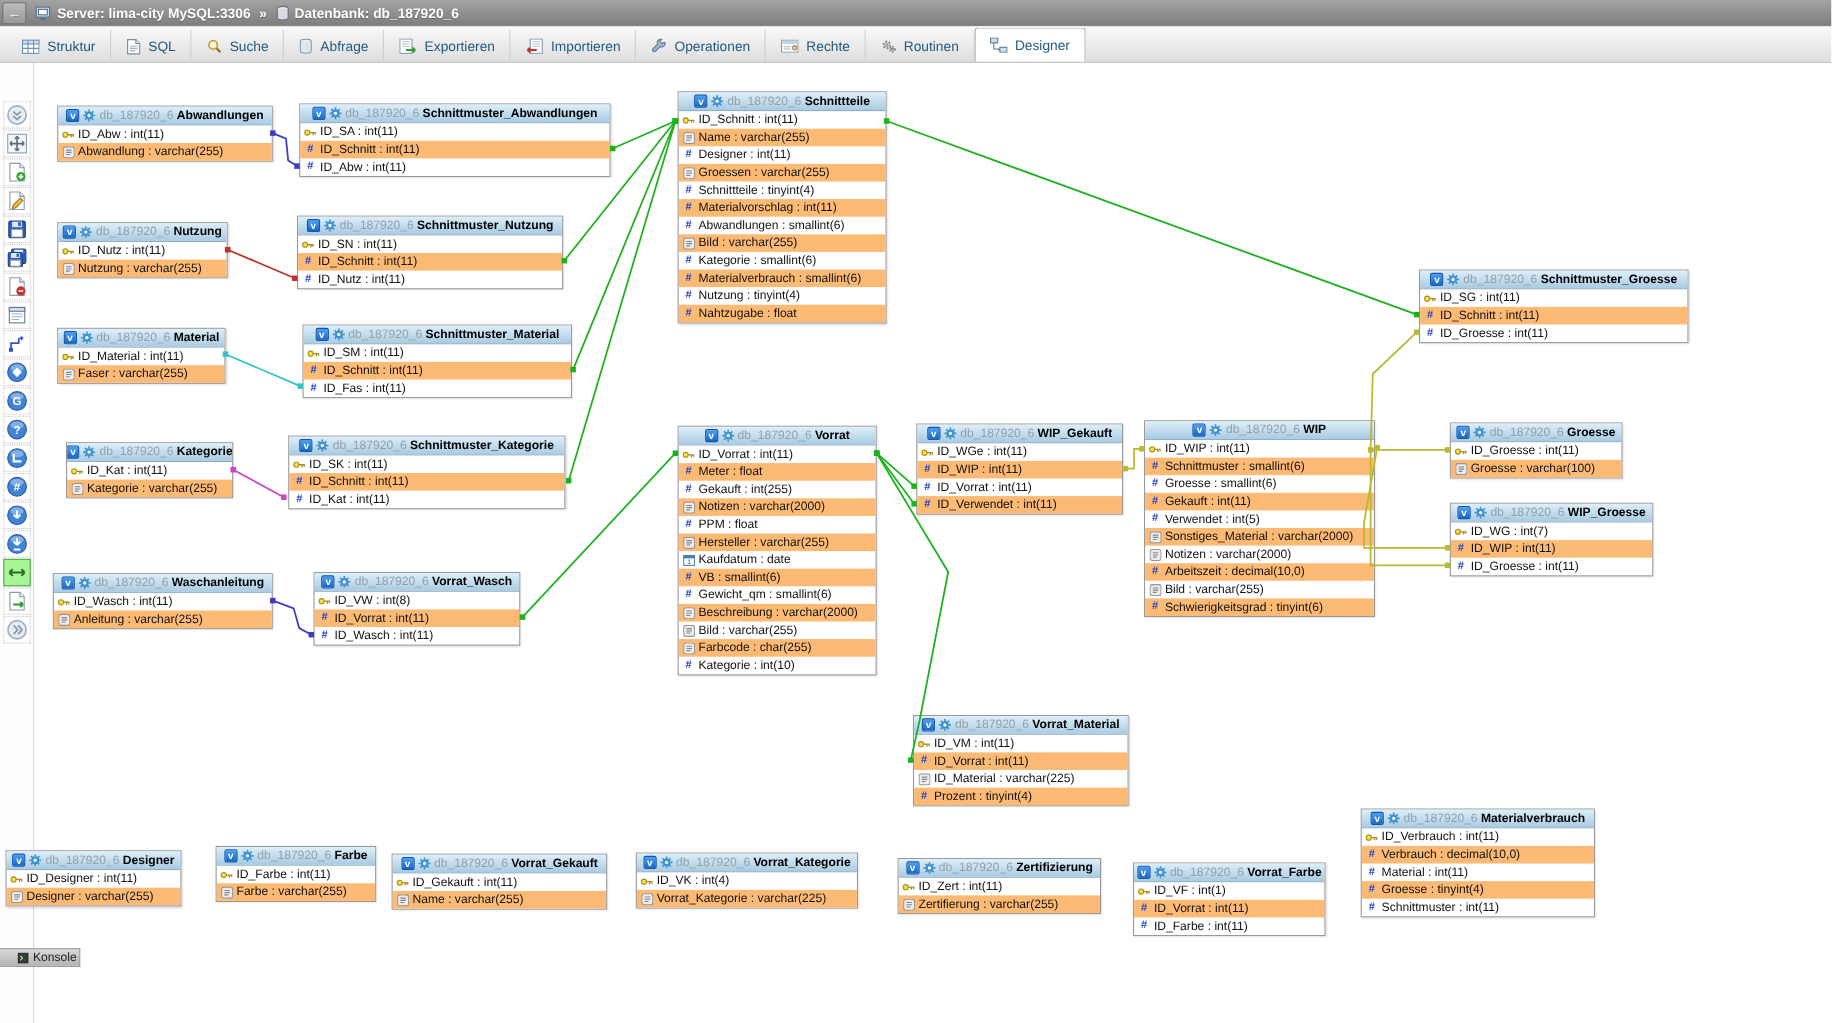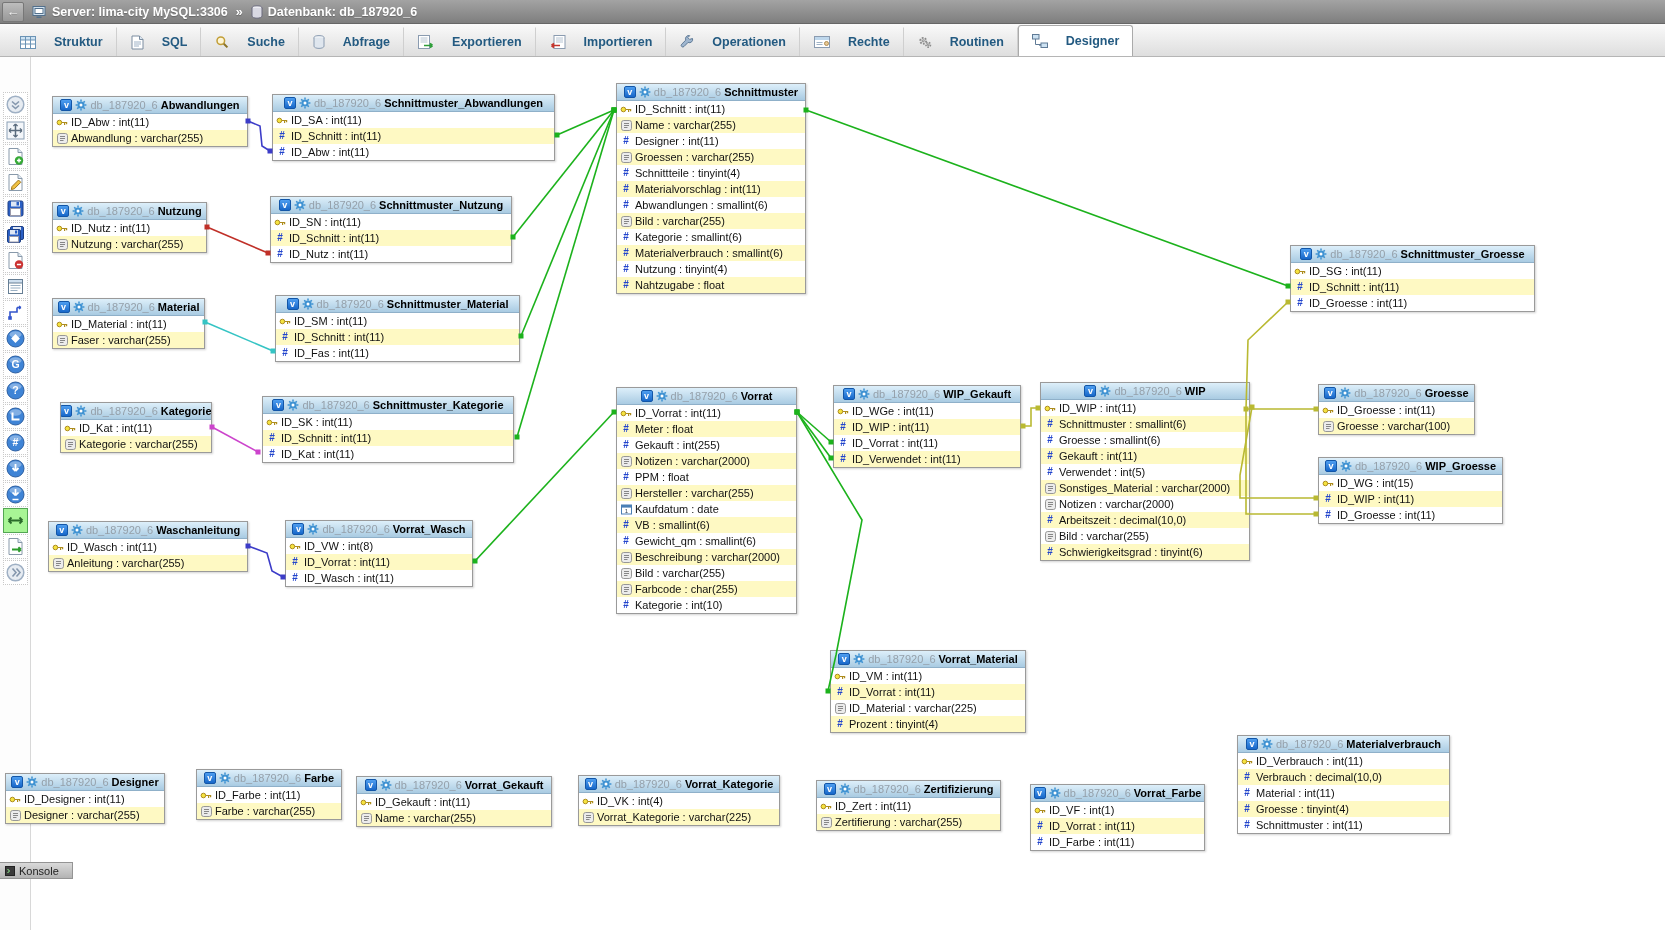--- a/index.html
+++ b/index.html
@@ -6,44 +6,44 @@
   *{margin:0;padding:0;box-sizing:border-box}
   html,body{width:1665px;height:930px;overflow:hidden}
   body{position:relative;background:#fff;font-family:"Liberation Sans",sans-serif}
   
   .topbar{position:absolute;left:0;top:0;width:1665px;height:24px;background:linear-gradient(#a3a3a3,#7e7e7e);border-bottom:1px solid #666;display:flex;align-items:center;color:#fff;font-size:12.5px;font-weight:bold;z-index:10;text-shadow:0 1px 1px rgba(0,0,0,.25)}
   .backbtn{width:22px;height:20px;margin:0 8px 0 2px;background:linear-gradient(#bdbdbd,#989898);border:1px solid #777;color:#f3f3f3;display:flex;align-items:center;justify-content:center;font-size:13px;border-radius:2px;cursor:pointer}
   .crumb{display:flex;align-items:center;gap:5px}
   .crumb .sep{margin:0 3px}
   
   .tabbar{position:absolute;left:0;top:24px;width:1665px;height:33px;background:linear-gradient(#fafafa,#dedede);border-bottom:1px solid #b5b5b5;display:flex;align-items:flex-end;padding-left:6px;z-index:10}
-  .tab{display:flex;align-items:center;gap:18px;padding:0 13px;font-size:12.5px;color:#235a81;font-weight:bold;height:29px;border:1px solid transparent;border-bottom:none;border-right:1px solid #cfcfcf;cursor:pointer}
+  .tab{display:flex;align-items:center;gap:7px;padding:0 13px;font-size:12.5px;color:#235a81;font-weight:normal;height:29px;border:1px solid transparent;border-bottom:none;border-right:1px solid #cfcfcf;cursor:pointer}
   .tab.active{background:#fff;border:1px solid #aaa;border-bottom:none;border-radius:3px 3px 0 0;height:31px}
   .ticon{display:flex;align-items:center}
   
   .leftrail{position:absolute;left:0;top:57px;width:31px;height:873px;background:#fdfdfd;border-right:1px solid #d8d8d8;z-index:1}
   .sidebar{position:absolute;left:3px;top:92px;width:27px;z-index:5}
   .sicon{width:25px;height:25px;margin-bottom:1px;border:1px dotted #c9c9c9;background:#fff;display:flex;align-items:center;justify-content:center;cursor:pointer}
   .sicon.selected{background:#a8f595;border:1px solid #53a653}
   
   .canvas{position:absolute;left:31px;top:57px;width:1634px;height:873px;background:#fff;z-index:1}
   .rellayer{position:absolute;left:0;top:0;width:1665px;height:930px;z-index:2;pointer-events:none}
   
   .tbl{position:absolute;border:1px solid #9a9a9a;background:#fff;font-size:11px;z-index:3;box-shadow:1px 1px 2px rgba(0,0,0,.18);cursor:move}
   .tbl-h{height:17px;background:linear-gradient(#ddeffa,#a9cbe2);border-bottom:1px solid #8fb0c9;display:flex;align-items:center;justify-content:center;gap:3px;padding:0 3px;white-space:nowrap;overflow:hidden}
   .tbl-h .db{color:#95a0aa}
   .tbl-h .nm{font-weight:bold;color:#000}
   .vbox{flex:none;width:12px;height:12px;background:linear-gradient(#4e9ef0,#1767c9);border:1px solid #1256a8;border-radius:2px;color:#fff;font-size:9px;font-weight:bold;line-height:10px;text-align:center;cursor:pointer}
   .gear{flex:none;display:flex;align-items:center;cursor:pointer}
   .trow{height:16px;display:flex;align-items:center;gap:3px;padding:0 3px;white-space:nowrap;overflow:hidden;color:#111}
-  .trow.alt{background:#fef9c3}
+  .trow.alt{background:#fdba74}
   .cicon{flex:none;width:12px;display:flex;align-items:center;justify-content:center}
   .hash{color:#2244cc;font-weight:bold;font-size:10px;line-height:10px}
   
-  .consolebar{position:absolute;left:0;top:862px;width:73px;height:17px;background:linear-gradient(#d9d9d9,#b3b3b3);border:1px solid #949494;border-left:none;display:flex;align-items:center;gap:4px;padding:0 5px;font-size:11px;color:#222;z-index:20;cursor:pointer}
+  .consolebar{position:absolute;left:0;top:862px;width:73px;height:17px;background:linear-gradient(#d9d9d9,#b3b3b3);border:1px solid #949494;border-left:none;display:flex;align-items:center;gap:4px;padding:0 16px;font-size:11px;color:#222;z-index:20;cursor:pointer}
 </style>
 </head>
 <body>
 
 <div class="topbar">
   <div class="backbtn">←</div>
   <div class="crumb">
     <span style="display:flex">
         <svg width="15" height="14" viewBox="0 0 15 14">
           <rect x="1" y="1.5" width="12" height="9" fill="#cfe0ee" stroke="#53708c"></rect>
@@ -665,21 +665,21 @@
         <span class="gear">
           <svg width="12" height="12" viewBox="0 0 12 12">
             <g stroke="#3f92d2" stroke-width="1.5">
               <path d="M6 .6v2M6 9.4v2M.6 6h2M9.4 6h2M2.2 2.2l1.4 1.4M8.4 8.4l1.4 1.4M9.8 2.2L8.4 3.6M3.6 8.4L2.2 9.8"></path>
             </g>
             <circle cx="6" cy="6" r="3.6" fill="#3f92d2"></circle>
             <circle cx="6" cy="6" r="1.5" fill="#fff"></circle>
           </svg>
         </span>
         <span class="db">db_187920_6</span>
-        <span class="nm">Schnittmuster</span>
+        <span class="nm">Schnittteile</span>
       </div>
       <div class="trow">
         <span class="cicon">
           <svg width="12" height="11" viewBox="0 0 12 11">
             <circle cx="3.4" cy="5.5" r="2.3" fill="#f5e33f" stroke="#ad8c1e"></circle>
             <path d="M5.7 5.5h5.5M8.6 5.5v2.4M10.6 5.5v1.8" stroke="#ad8c1e" stroke-width="1.2" fill="none"></path>
           </svg>
         </span>
         <span>ID_Schnitt : int(11)</span>
       </div>
@@ -1092,21 +1092,21 @@
         <span class="db">db_187920_6</span>
         <span class="nm">WIP_Groesse</span>
       </div>
       <div class="trow">
         <span class="cicon">
           <svg width="12" height="11" viewBox="0 0 12 11">
             <circle cx="3.4" cy="5.5" r="2.3" fill="#f5e33f" stroke="#ad8c1e"></circle>
             <path d="M5.7 5.5h5.5M8.6 5.5v2.4M10.6 5.5v1.8" stroke="#ad8c1e" stroke-width="1.2" fill="none"></path>
           </svg>
         </span>
-        <span>ID_WG : int(15)</span>
+        <span>ID_WG : int(7)</span>
       </div>
       <div class="trow alt">
         <span class="cicon">
           <span class="hash">#</span>
         </span>
         <span>ID_WIP : int(11)</span>
       </div>
       <div class="trow">
         <span class="cicon">
           <span class="hash">#</span>

